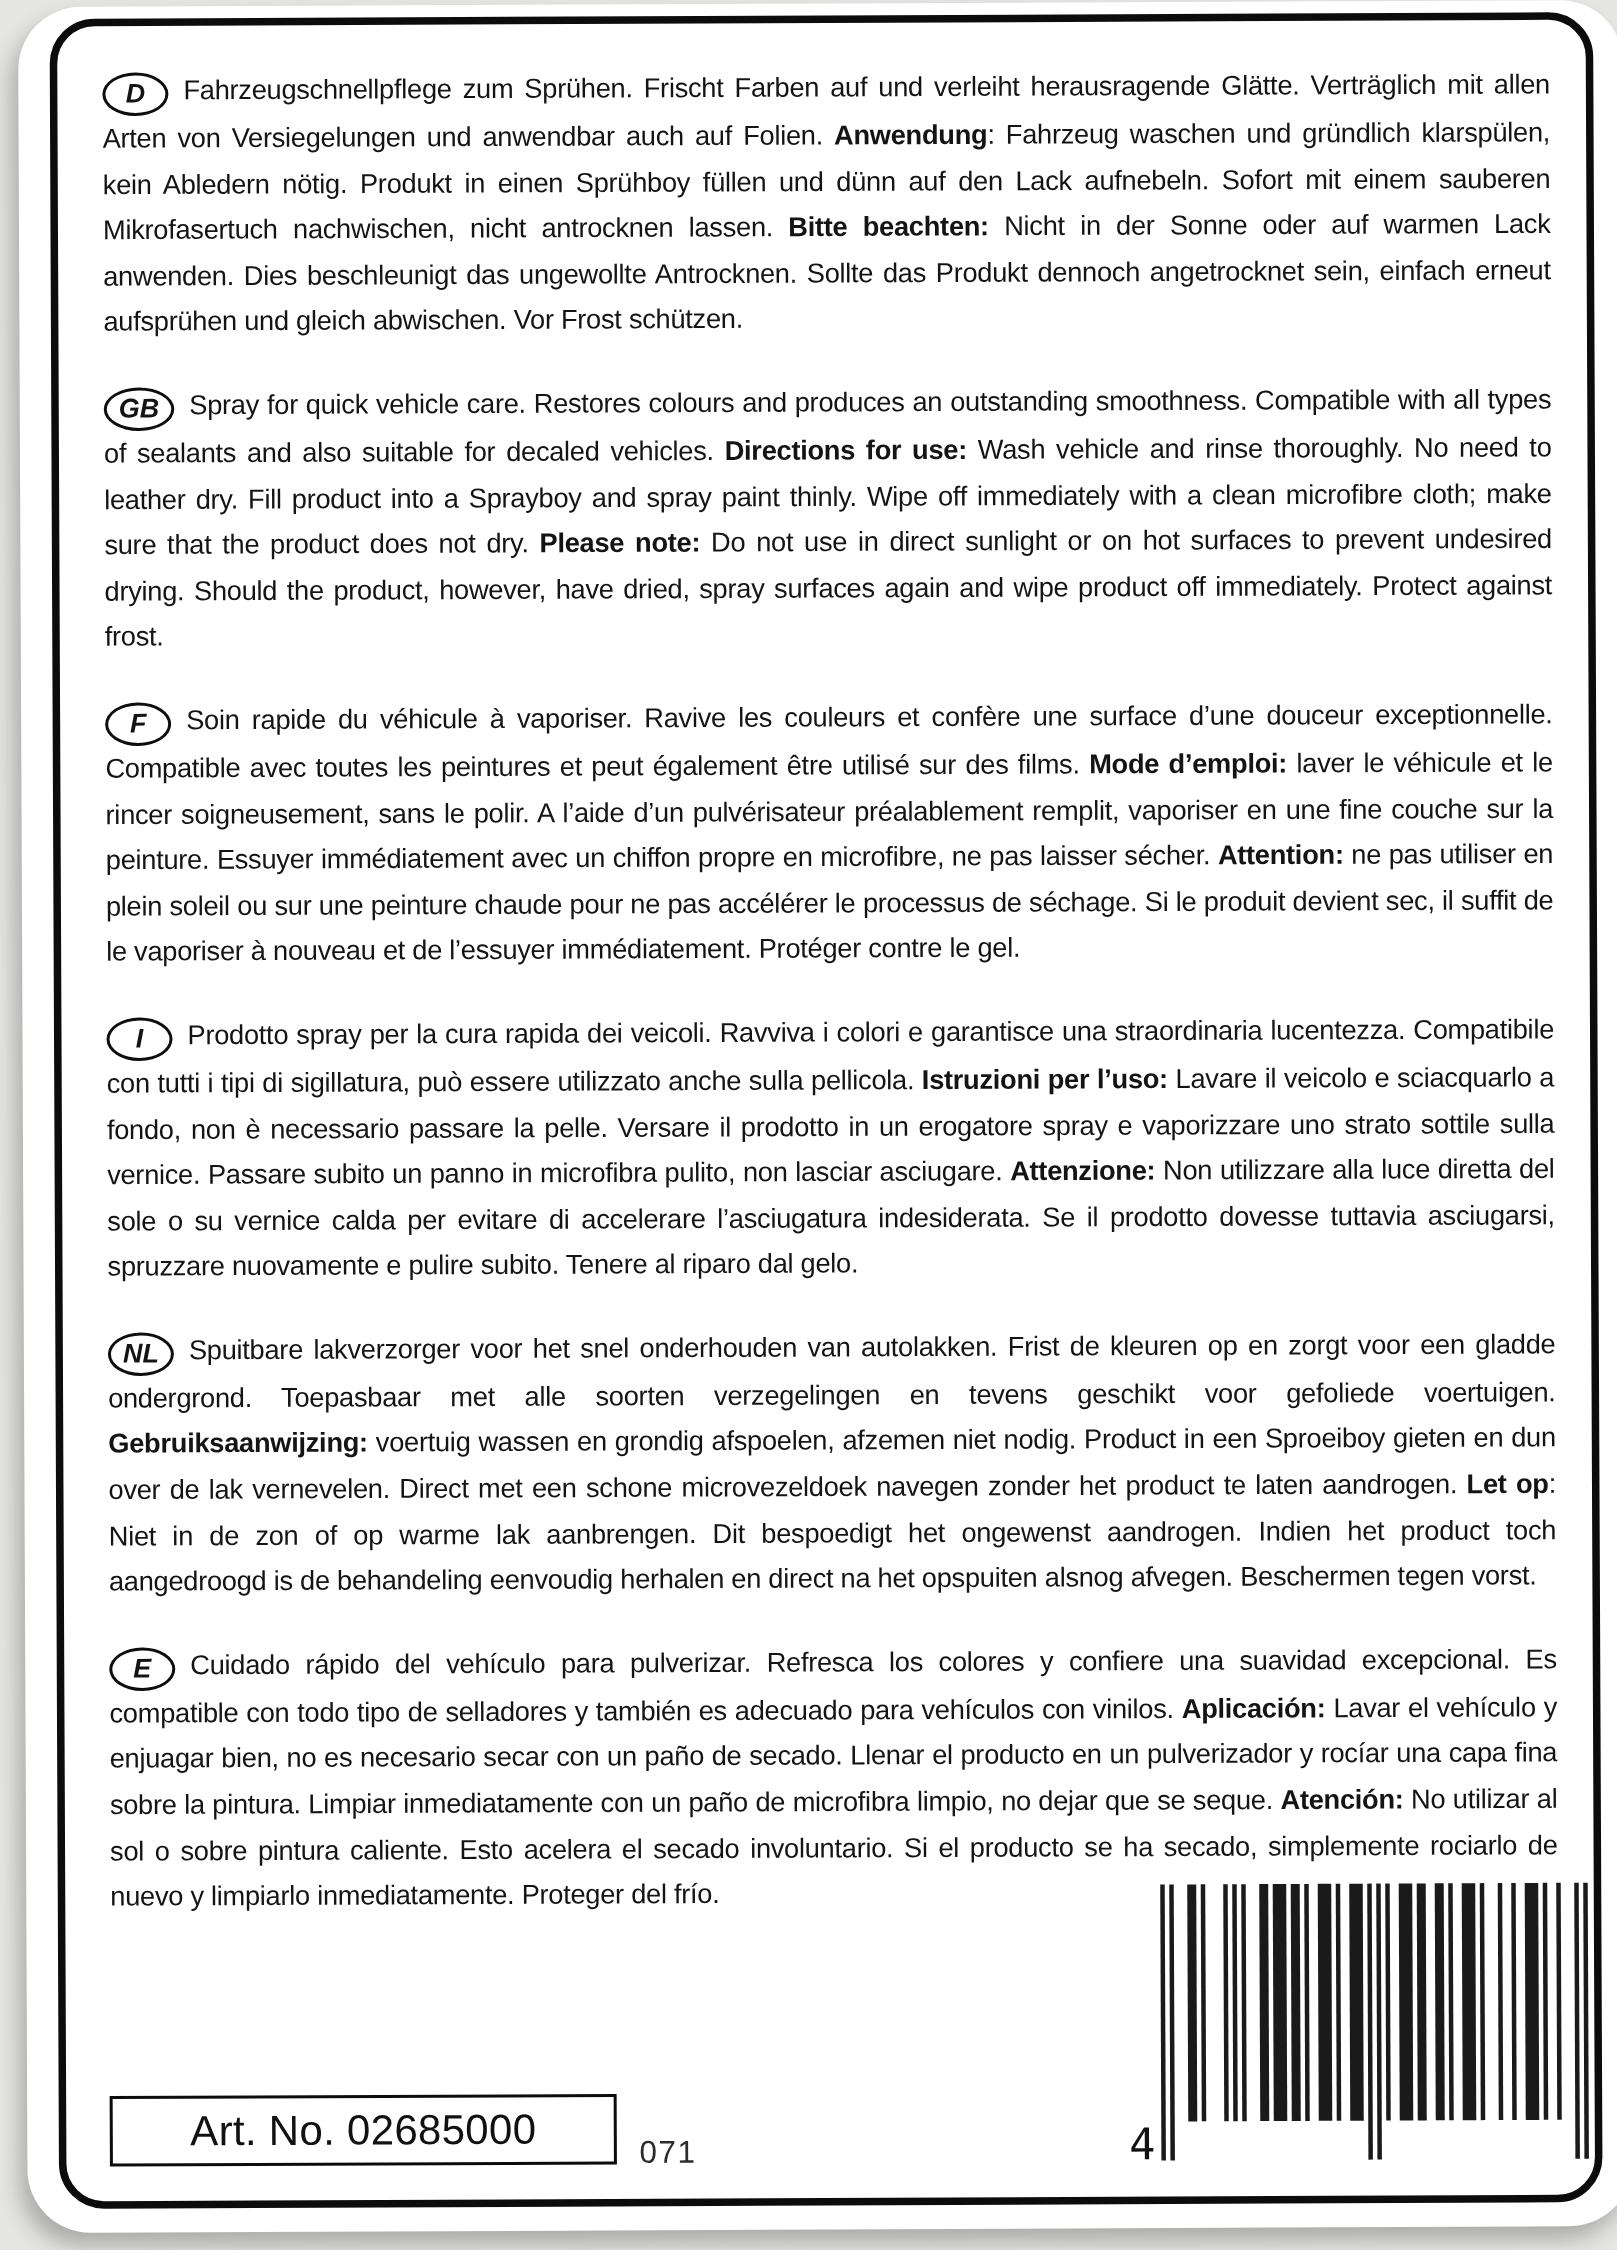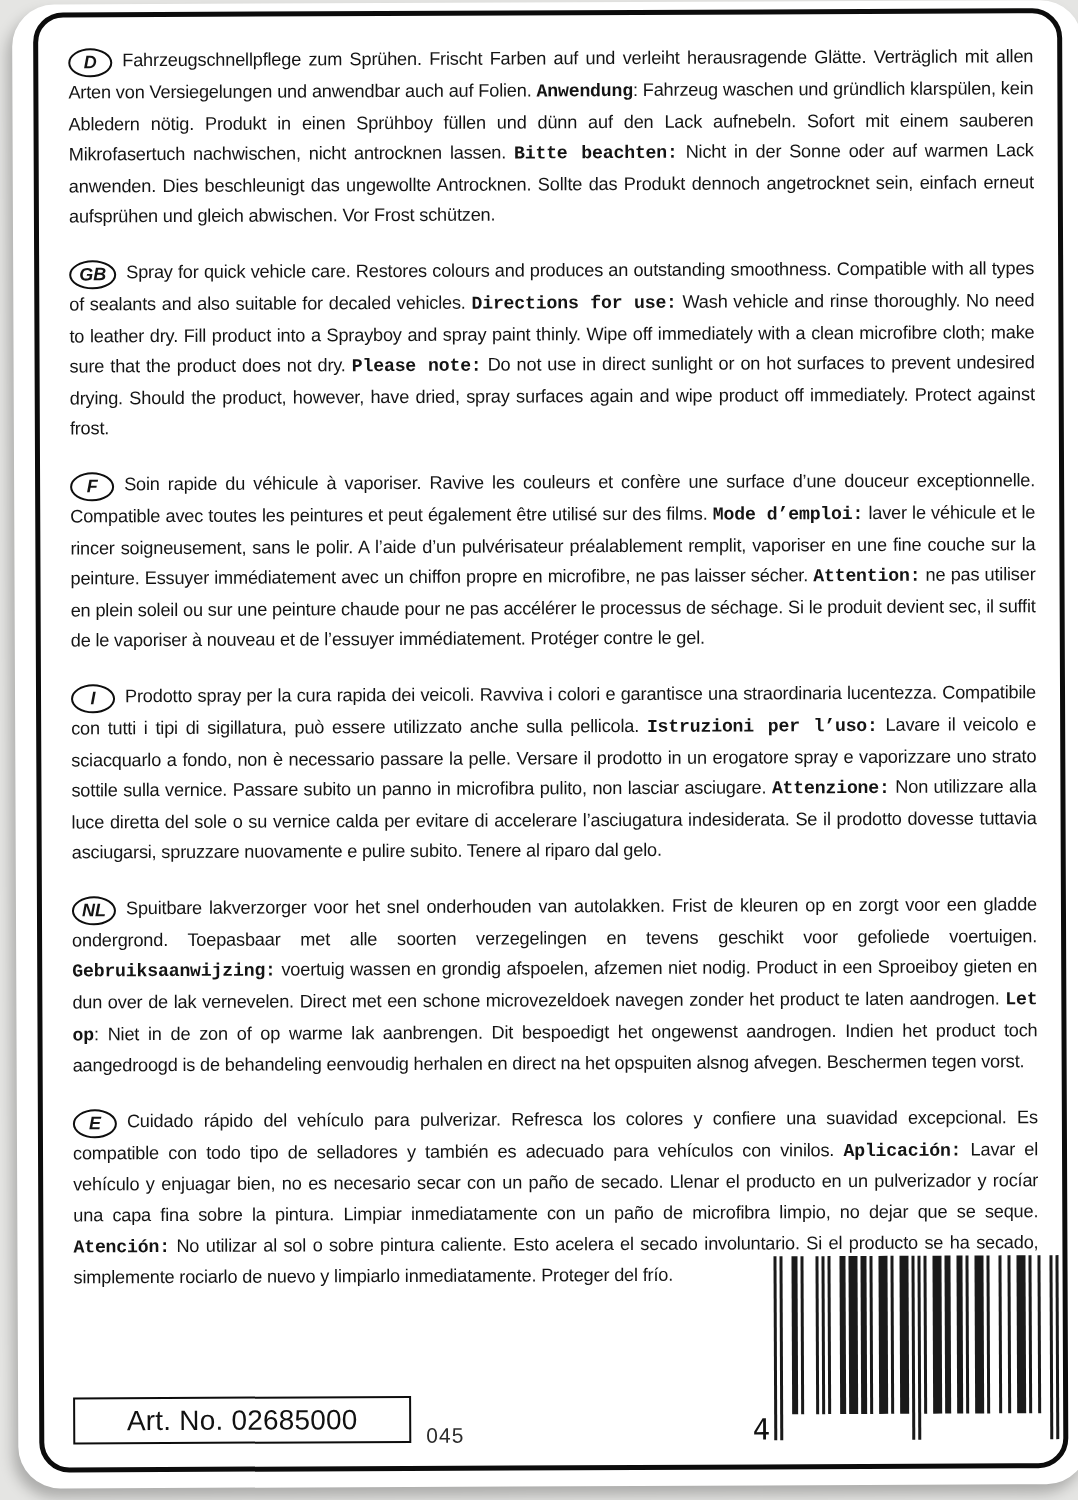--- a/index.html
+++ b/index.html
@@ -34,21 +34,21 @@
     width:965px;
   }
   p.lang-par{
     margin:0 0 25px 0;
     font-size:18.2px;
     line-height:30.6px;
     letter-spacing:-0.2px;
     color:#141414;
     text-align:justify;
   }
-  p.lang-par b{ font-weight:700;font-family:Liberation Mono, monospace; }
+  p.lang-par b{ font-weight:700; }
   .lang-badge{
     display:inline-block;
     border:2.4px solid #0e0e0e;
     border-radius:50%;
     min-width:24px;
     padding:0 8px;
     height:25px;
     line-height:24px;
     text-align:center;
     font-style:italic;
@@ -112,21 +112,21 @@
         <p class="lang-par"><span class="lang-badge">F</span><span>Soin rapide du véhicule à vaporiser. Ravive les couleurs et confère une surface d’une douceur exceptionnelle. Compatible avec toutes les peintures et peut également être utilisé sur des films. </span><b>Mode d’emploi:</b><span> laver le véhicule et le rincer soigneusement, sans le polir. A l’aide d’un pulvérisateur préalablement remplit, vaporiser en une fine couche sur la peinture. Essuyer immédiatement avec un chiffon propre en microfibre, ne pas laisser sécher. </span><b>Attention:</b><span> ne pas utiliser en plein soleil ou sur une peinture chaude pour ne pas accélérer le processus de séchage. Si le produit devient sec, il suffit de le vaporiser à nouveau et de l’essuyer immédiatement. Protéger contre le gel.</span></p>
         <p class="lang-par"><span class="lang-badge">I</span><span>Prodotto spray per la cura rapida dei veicoli. Ravviva i colori e garantisce una straordinaria lucentezza. Compatibile con tutti i tipi di sigillatura, può essere utilizzato anche sulla pellicola. </span><b>Istruzioni per l’uso:</b><span> Lavare il veicolo e sciacquarlo a fondo, non è necessario passare la pelle. Versare il prodotto in un erogatore spray e vaporizzare uno strato sottile sulla vernice. Passare subito un panno in microfibra pulito, non lasciar asciugare. </span><b>Attenzione:</b><span> Non utilizzare alla luce diretta del sole o su vernice calda per evitare di accelerare l’asciugatura indesiderata. Se il prodotto dovesse tuttavia asciugarsi, spruzzare nuovamente e pulire subito. Tenere al riparo dal gelo.</span></p>
         <p class="lang-par"><span class="lang-badge">NL</span><span>Spuitbare lakverzorger voor het snel onderhouden van autolakken. Frist de kleuren op en zorgt voor een gladde ondergrond. Toepasbaar met alle soorten verzegelingen en tevens geschikt voor gefoliede voertuigen. </span><b>Gebruiksaanwijzing:</b><span> voertuig wassen en grondig afspoelen, afzemen niet nodig. Product in een Sproeiboy gieten en dun over de lak vernevelen. Direct met een schone microvezeldoek navegen zonder het product te laten aandrogen. </span><b>Let op</b><span>: Niet in de zon of op warme lak aanbrengen. Dit bespoedigt het ongewenst aandrogen. Indien het product toch aangedroogd is de behandeling eenvoudig herhalen en direct na het opspuiten alsnog afvegen. Beschermen tegen vorst.</span></p>
         <p class="lang-par"><span class="lang-badge">E</span><span>Cuidado rápido del vehículo para pulverizar. Refresca los colores y confiere una suavidad excepcional. Es compatible con todo tipo de selladores y también es adecuado para vehículos con vinilos. </span><b>Aplicación:</b><span> Lavar el vehículo y enjuagar bien, no es necesario secar con un paño de secado. Llenar el producto en un pulverizador y rocíar una capa fina sobre la pintura. Limpiar inmediatamente con un paño de microfibra limpio, no dejar que se seque. </span><b>Atención:</b><span> No utilizar al sol o sobre pintura caliente. Esto acelera el secado involuntario. Si el producto se ha secado, simplemente rociarlo de nuevo y limpiarlo inmediatamente. Proteger del frío.</span></p>
       </div>
 
     <div class="art-box">
       <span>Art. No. 02685000</span>
     </div>
 
-    <div class="print-code">045</div>
+    <div class="print-code">071</div>
 
     <div class="barcode">
       <div class="digit-lead">4</div>
       <div class="digit-group g1"></div>
       <div class="digit-group g2"></div>
     <div class="bar" style="left: 22px; width: 3px; height: 184px;"></div>
         <div class="bar" style="left: 28px; width: 3px; height: 184px;"></div>
         <div class="bar" style="left: 40px; width: 6px; height: 158px;"></div>
         <div class="bar" style="left: 49px; width: 3px; height: 158px;"></div>
         <div class="bar" style="left: 64px; width: 3px; height: 158px;"></div>

